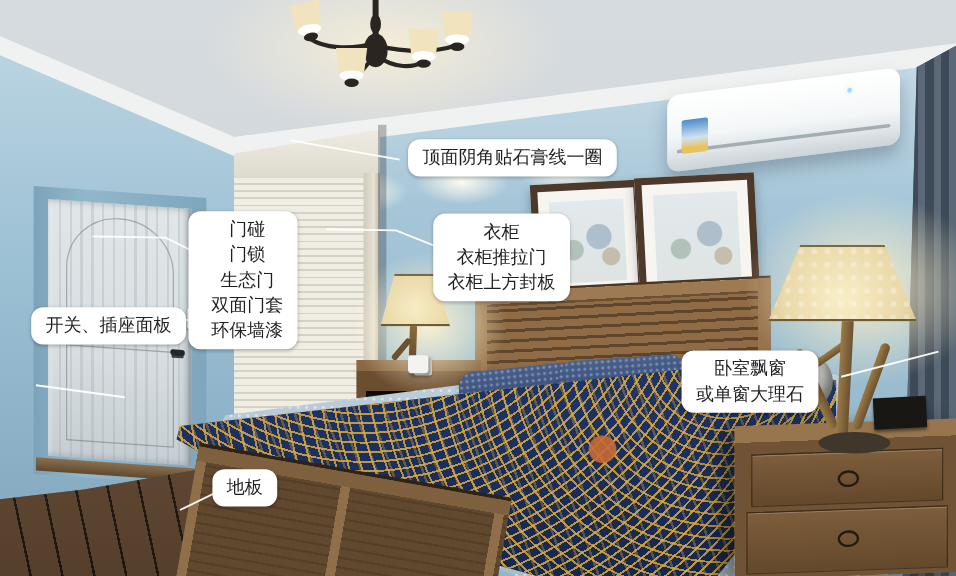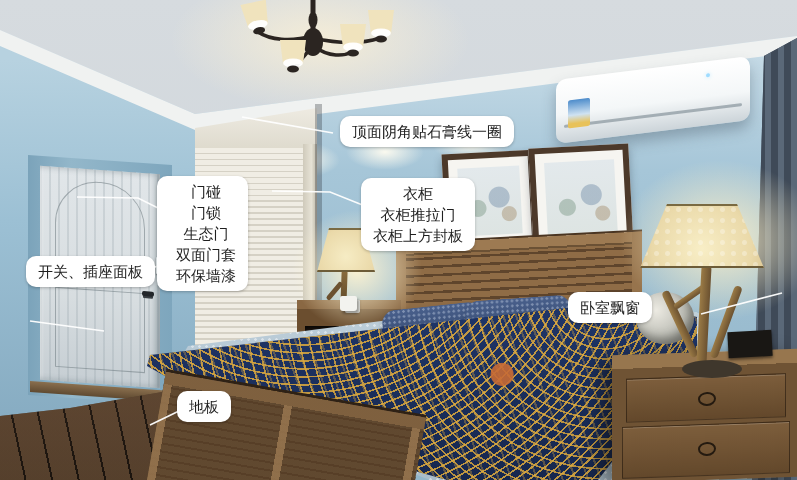--- a/index.html
+++ b/index.html
@@ -305,15 +305,16 @@
     <div>衣柜推拉门</div>
     <div>衣柜上方封板</div>
   </div>
 
   <div class="callout" style="left:177px;top:391px;">
     <span>地板</span>
   </div>
 
   <div class="callout" style="left:568px;top:292px;">
     <div>卧室飘窗</div>
+    <div>或单窗大理石</div>
   </div>
 
 </div>
 
 </body></html>

